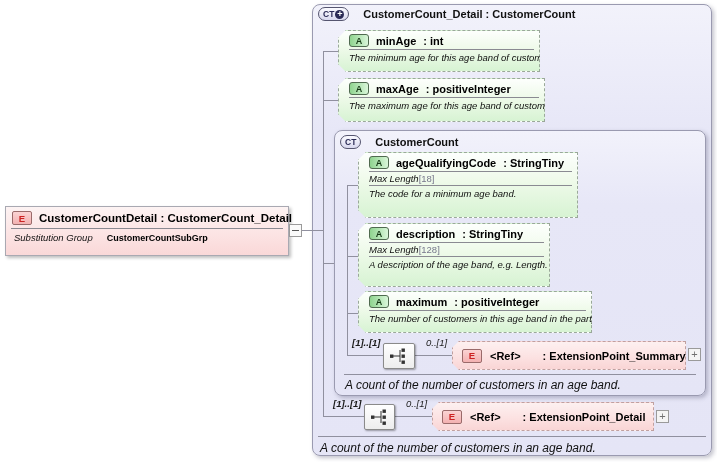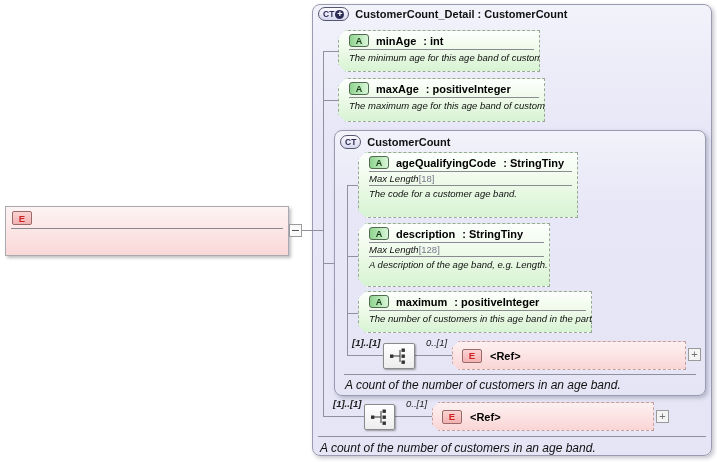--- a/index.html
+++ b/index.html
@@ -5,21 +5,21 @@
   * { margin:0; padding:0; box-sizing:border-box; }
   body { background:#fff; font-family:"Liberation Sans", sans-serif; }
   #canvas { position:relative; width:717px; height:462px; background:#ffffff; overflow:hidden; }
 
   .line { position:absolute; background:#90909f; }
 
   
   .ctbox { position:absolute; border:1px solid #9a9ab0; border-radius:8px;
            background:linear-gradient(180deg,#f2f2fb 0%, #e7e7f7 28%, #e5e5f6 100%);
            box-shadow:2px 2px 4px rgba(80,80,110,.35); }
-  .ct-header { position:absolute; display:flex; align-items:center; gap:6px;
+  .ct-header { position:absolute; display:flex; align-items:center; gap:14px;
                font-weight:bold; font-size:11px; color:#111; white-space:nowrap; }
   .ct-icon { display:inline-flex; align-items:center; justify-content:center; gap:1px;
              height:14px; padding:0 4px; border:1px solid #55556f; border-radius:7px;
              background:linear-gradient(180deg,#fbfbff,#d8d8ee); font-size:8.5px; font-weight:bold;
              color:#2a2a55; }
   .ct-plus { display:inline-flex; align-items:center; justify-content:center;
              width:9px; height:9px; border-radius:50%; background:#2a2a55; color:#fff;
              font-size:9px; line-height:9px; font-weight:bold; }
 
   
@@ -95,22 +95,27 @@
   <div class="line" style="left:347px; top:185px; width:1px;  height:171px;"></div>
   <div class="line" style="left:347px; top:185px; width:11px; height:1px;"></div>
   <div class="line" style="left:347px; top:256px; width:11px; height:1px;"></div>
   <div class="line" style="left:347px; top:313px; width:11px; height:1px;"></div>
   <div class="line" style="left:347px; top:355px; width:36px; height:1px;"></div>
   <div class="line" style="left:415px; top:355px; width:37px; height:1px;"></div>
 
   <div class="el-solid" style="left:5px; top:206px; width:284px; height:50px;">
     <div class="el-head">
       <span class="e-icon">E</span>
+      <span>CustomerCountDetail : CustomerCount_Detail</span>
     </div>
     <div class="rule" style="margin:0 5px;"></div>
+    <div class="el-sub">
+      <span class="el-sub-label">Substitution Group</span>
+      <span class="el-sub-value">CustomerCountSubGrp</span>
+    </div>
   </div>
 
   <div class="collapser" style="left:289px; top:224px;">
     <span class="dash"></span>
   </div>
 
   <div class="ct-header" style="left:318px; top:7px;">
     <span class="ct-icon">
       <span>CT</span>
         <span class="ct-plus">+</span>
@@ -150,21 +155,21 @@
       <span class="a-icon">A</span>
       <span>ageQualifyingCode</span>
       <span>: StringTiny</span>
     </div>
     <div class="rule"></div>
     <div class="facet-row">
       <span class="facet-label">Max Length</span>
       <span class="facet-value">[18]</span>
     </div>
     <div class="rule"></div>
-    <div class="doc">The code for a customer age band.</div>
+    <div class="doc">The code for a minimum age band.</div>
   </div>
 
   <div class="attr" style="left:358px; top:223px; width:192px; height:64px;">
     <div class="attr-head">
       <span class="a-icon">A</span>
       <span>description</span>
       <span>: StringTiny</span>
     </div>
     <div class="rule"></div>
     <div class="facet-row">
@@ -195,20 +200,21 @@
       <rect x="13.5" y="7.5" width="3.4" height="3.4" fill="#333"></rect>
       <rect x="13.5" y="13.5" width="3.4" height="3.4" fill="#333"></rect>
     </svg>
   </div>
   <span class="card" style="left:426px; top:337px;">0..[1]</span>
 
   <div class="refel" style="left:452px; top:341px; width:234px; height:29px;">
     <div class="ref-head">
       <span class="e-icon">E</span>
       <span>&lt;Ref&gt;</span>
+      <span class="ref-type">: ExtensionPoint_Summary</span>
     </div>
   </div>
   <div class="expander" style="left:688px; top:348px;">+</div>
 
   <div class="line" style="left:344px; top:374px; width:352px; height:1px;"></div>
   <span class="annotation" style="left:345px; top:378px;">A count of the number of customers in an age band.</span>
 
   <span class="card strong" style="left:333px; top:398px;">[1]..[1]</span>
   <div class="seq" style="left:364px; top:404px; width:31px; height:26px;">
     <svg width="22" height="18" viewBox="0 0 22 18">
@@ -219,20 +225,21 @@
       <rect x="13.5" y="7.5" width="3.4" height="3.4" fill="#333"></rect>
       <rect x="13.5" y="13.5" width="3.4" height="3.4" fill="#333"></rect>
     </svg>
   </div>
   <span class="card" style="left:406px; top:398px;">0..[1]</span>
 
   <div class="refel" style="left:432px; top:402px; width:222px; height:29px;">
     <div class="ref-head">
       <span class="e-icon">E</span>
       <span>&lt;Ref&gt;</span>
+      <span class="ref-type">: ExtensionPoint_Detail</span>
     </div>
   </div>
   <div class="expander" style="left:656px; top:410px;">+</div>
 
   <div class="line" style="left:318px; top:436px; width:388px; height:1px;"></div>
   <span class="annotation" style="left:320px; top:441px;">A count of the number of customers in an age band.</span>
 
 </div>
 
 </body></html>

